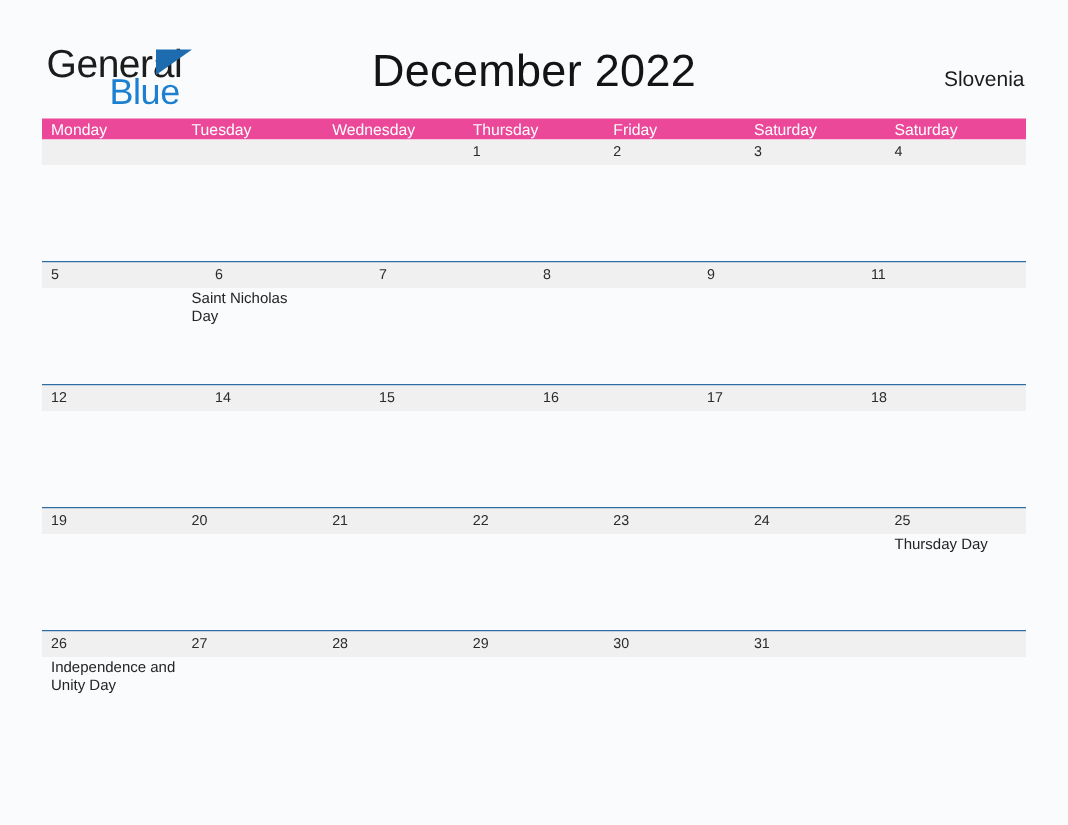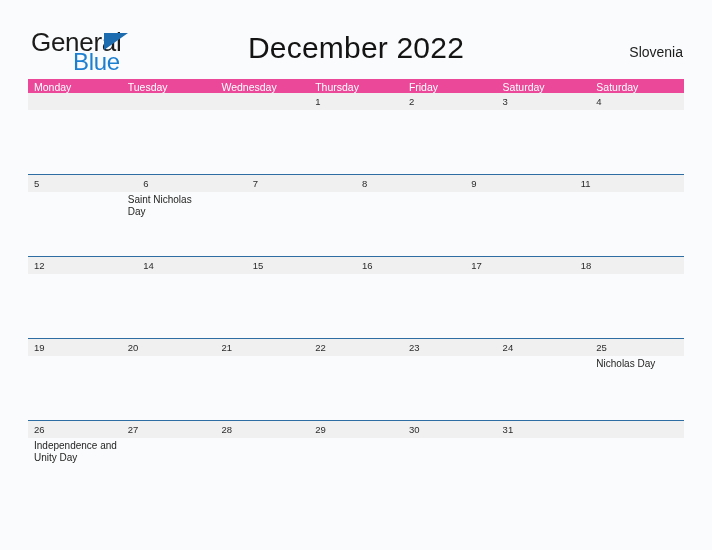--- a/index.html
+++ b/index.html
@@ -247,21 +247,21 @@
           <div class="day-cell">25</div>
         </div>
         <div class="events-band">
           <div class="event-cell"></div>
           <div class="event-cell"></div>
           <div class="event-cell"></div>
           <div class="event-cell"></div>
           <div class="event-cell"></div>
           <div class="event-cell"></div>
           <div class="event-cell">
-            <div class="event-text">Nicholas Day</div>
+            <div class="event-text">Thursday Day</div>
           </div>
         </div>
       </div>
       <div class="week-row">
         <div class="date-band">
           <div class="day-cell">26</div>
           <div class="day-cell">27</div>
           <div class="day-cell">28</div>
           <div class="day-cell">29</div>
           <div class="day-cell">30</div>

